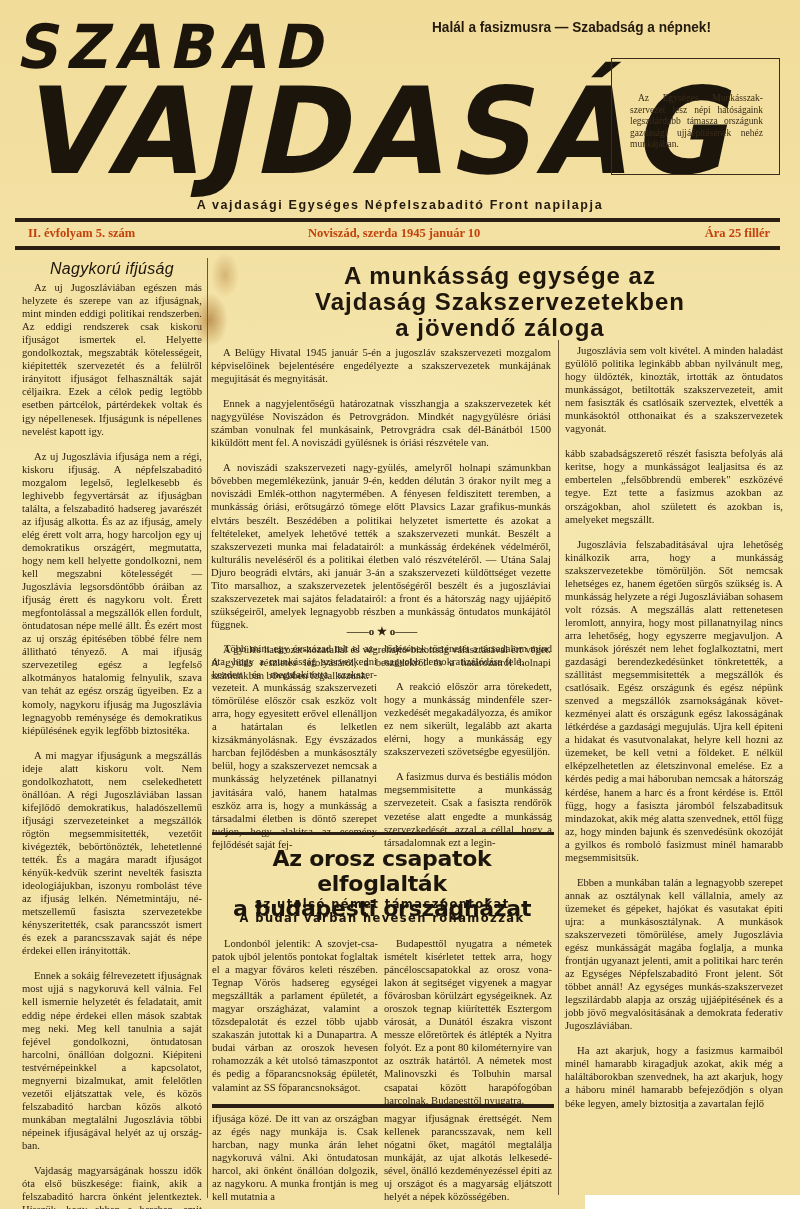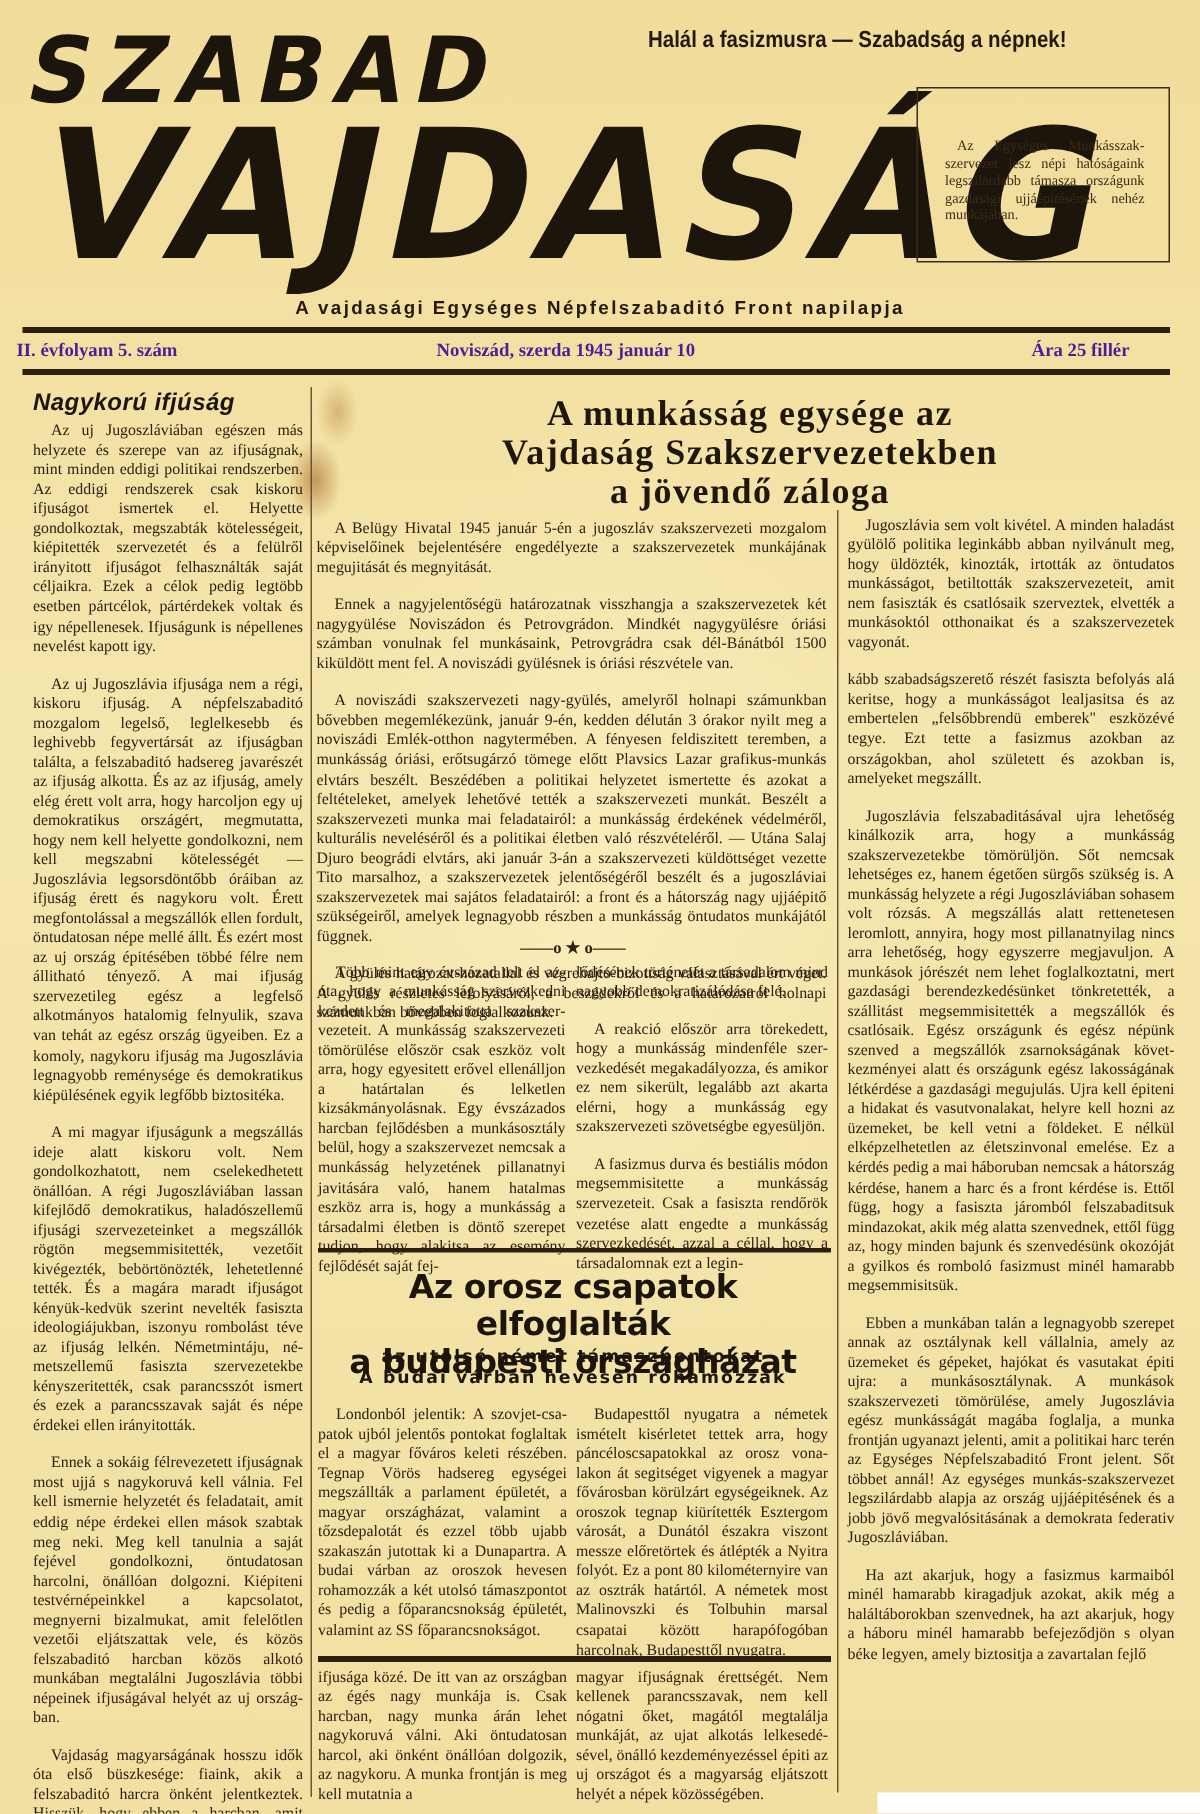--- a/index.html
+++ b/index.html
@@ -44,38 +44,38 @@
     font-size: 9.5px; line-height: 11.6px; text-align: justify;
     color: #3a2c18; text-indent: 8px;
   }
   .subtitle {
     position: absolute; left: 0; width: 800px; top: 198px; text-align: center;
     font-family: "Liberation Sans", sans-serif; font-weight: 700; font-size: 12.5px;
     letter-spacing: 1.6px; color: #24190d;
   }
   .rule-thick { position: absolute; left: 15px; width: 765px; height: 4px; background: #2a1f12; }
   .dateline {
-    position: absolute; top: 226px; left: 1px; width: 760px; height: 20px;
-    font-family: "Liberation Serif", serif; font-weight: 700; font-size: 12.5px; color: #4c1d95;
+    position: absolute; top: 226px; left: 18px; width: 760px; height: 20px;
+    font-family: "Liberation Serif", serif; font-weight: 700; font-size: 12.5px; color: #c2410c;
   }
   .dateline span { position: absolute; top: 0; white-space: nowrap; }
 
   
   .col { position: absolute; font-size: 10.6px; line-height: 13.05px; text-align: justify; color: #2c2113; }
   .col p { text-indent: 12px; }
   .col p + p { margin-top: 12px; }
   .vrule { position: absolute; width: 1px; background: #6b5532; }
 
   .left-head {
-    font-family: "Liberation Sans", sans-serif; font-weight: 700; font-style: italic;
-    font-size: 16px; color: #1d150b; margin-bottom: 6px; letter-spacing: 0.3px;
+    font-family: "Liberation Sans", sans-serif; font-weight: 400; font-style: italic;
+    font-size: 16px; text-align: center; color: #1d150b; margin-bottom: 6px; letter-spacing: 0.3px;
   }
   .main-head {
     position: absolute; left: 212px; top: 263px; width: 576px; text-align: center;
-    font-family: Liberation Serif, serif; font-weight: 900; color: #1f170c;
+    font-family: Liberation Sans, sans-serif; font-weight: 900; color: #1f170c;
   }
   .main-head div { font-size: 24px; line-height: 26px; letter-spacing: 1px; }
   .ornament {
     position: absolute; left: 212px; top: 625px; width: 340px; text-align: center;
     font-size: 11px; font-weight: 700; color: #2c2113;
   }
   .sec-head {
     position: absolute; left: 212px; top: 846px; width: 340px; text-align: center;
     font-family: "DejaVu Sans", sans-serif; font-weight: 900; color: #1c150b;
   }

